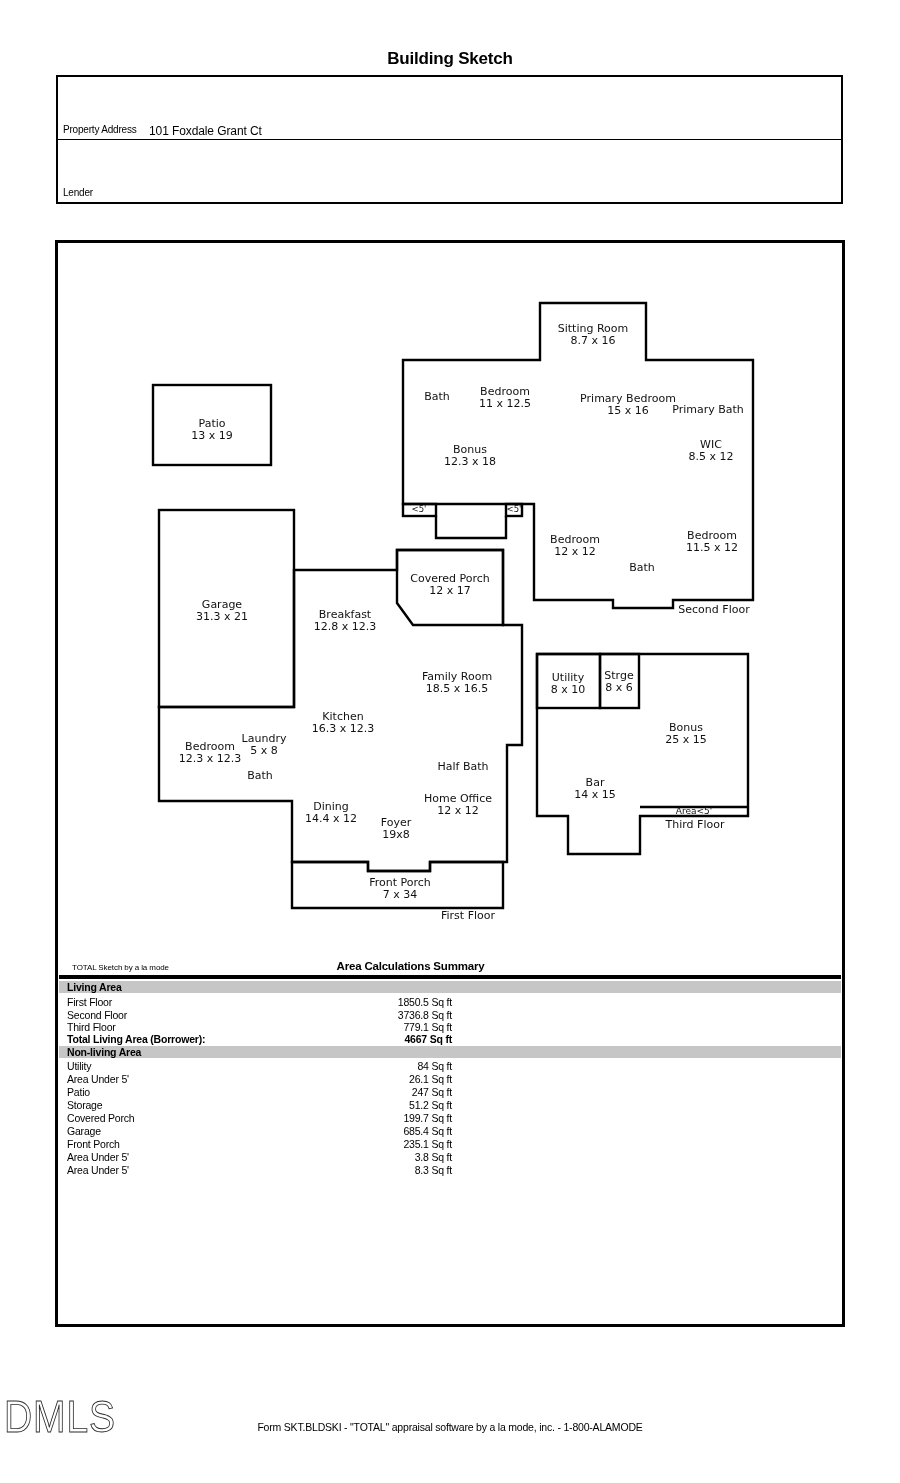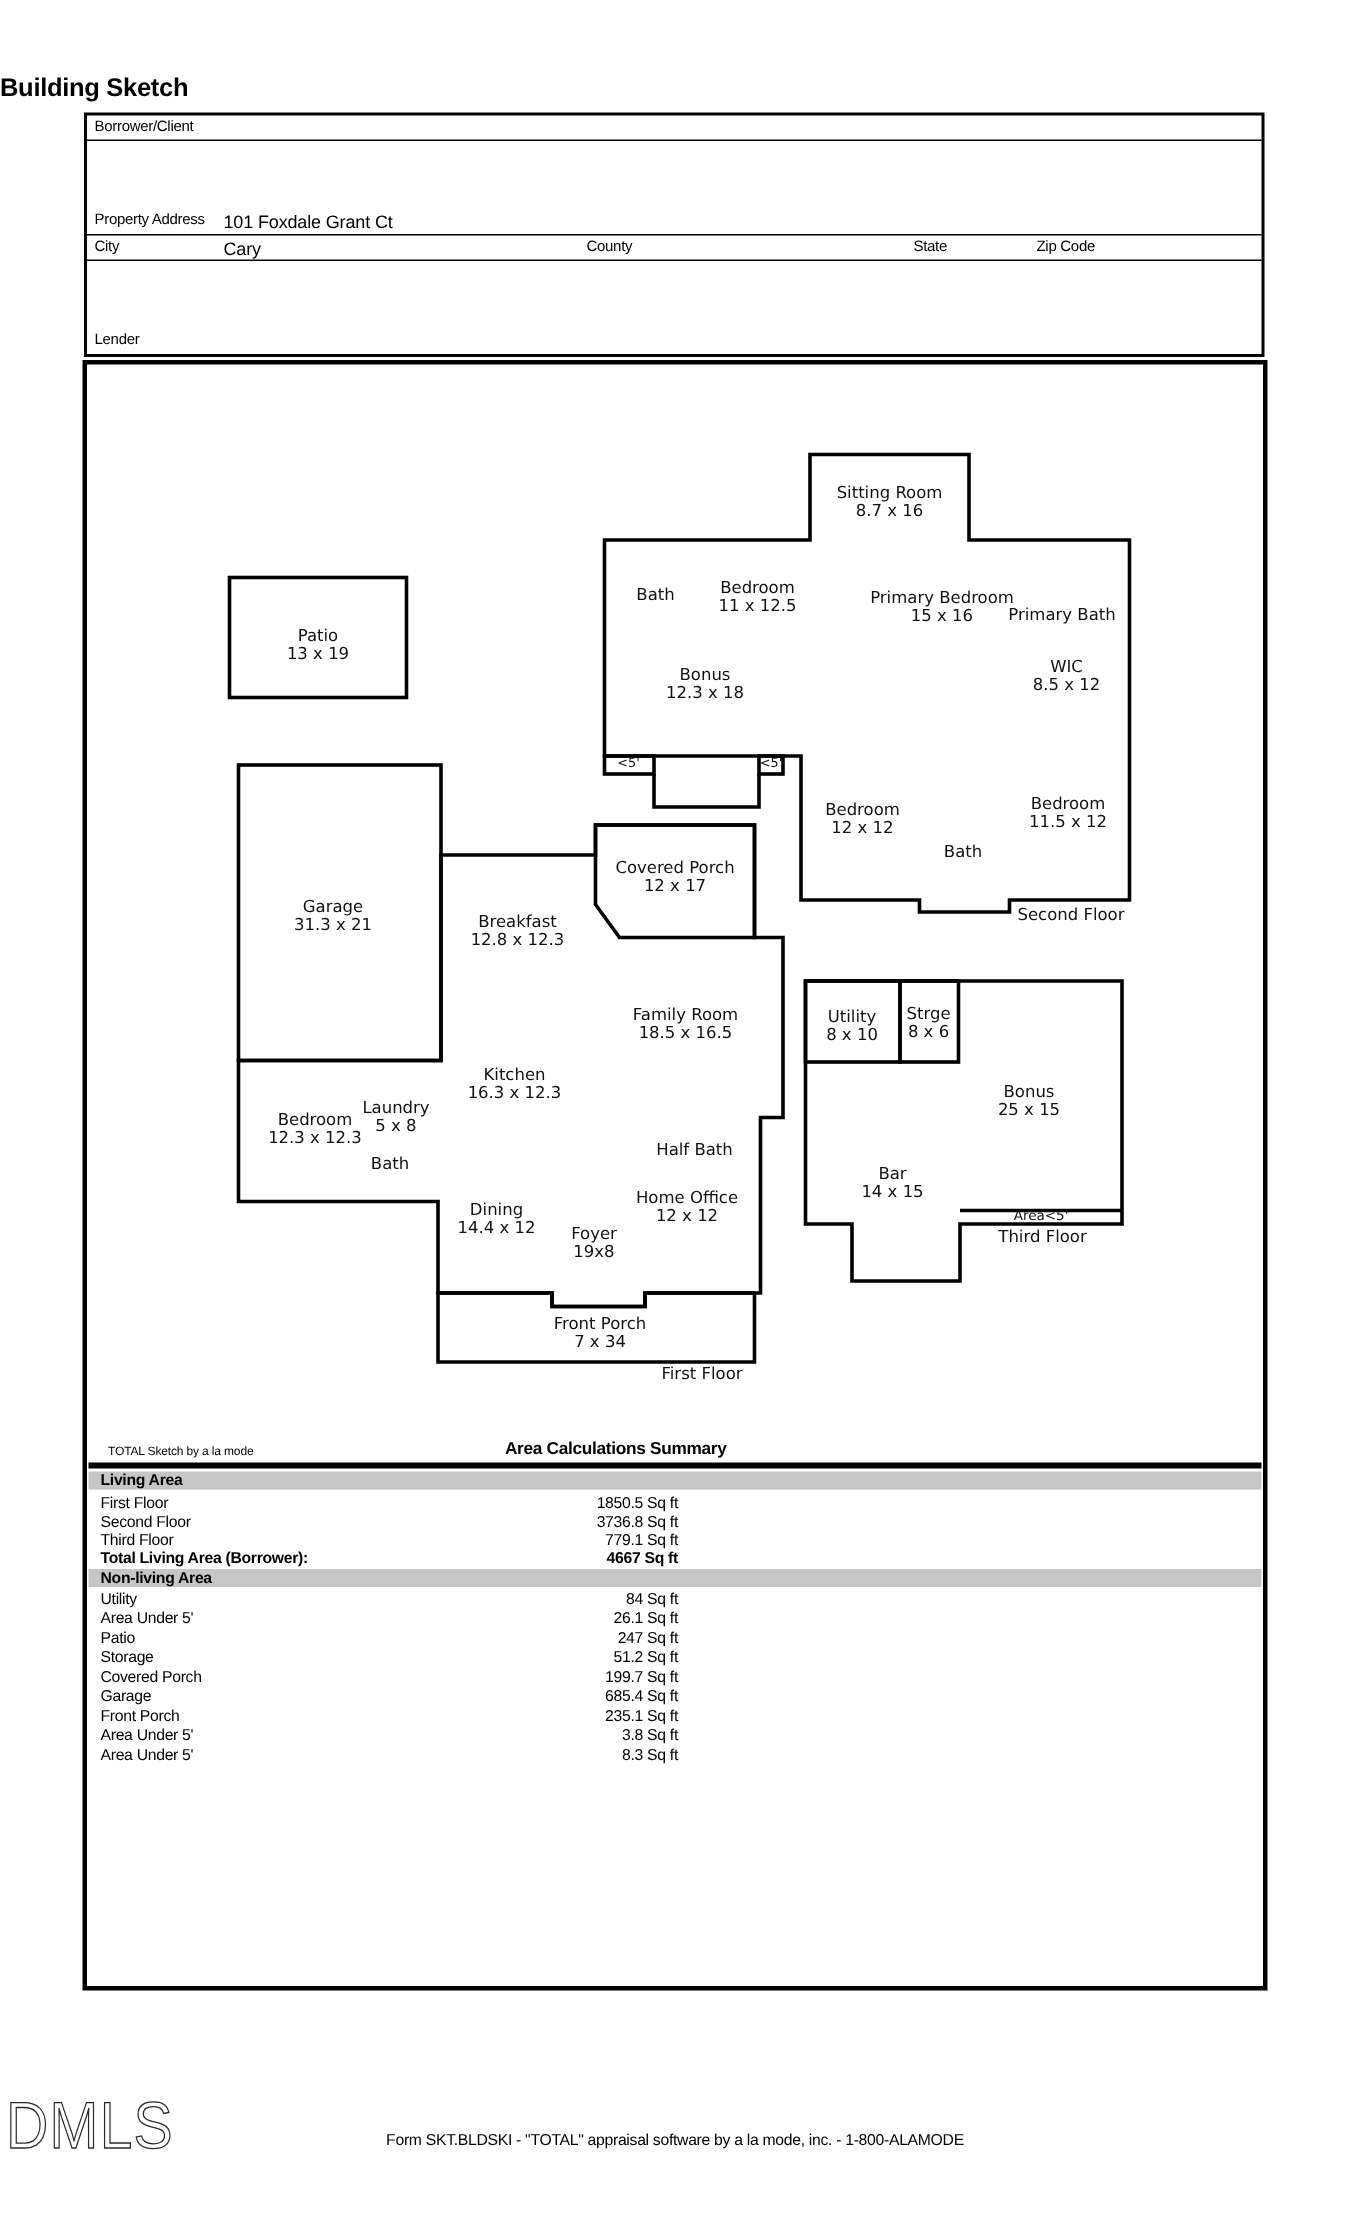--- a/index.html
+++ b/index.html
@@ -2,21 +2,21 @@
 <html><head>
 <meta charset="utf-8">
 <style>
   html,body{margin:0;padding:0;}
   body{
     width:900px;height:1483px;position:relative;background:#ffffff;
     font-family:"Liberation Sans",sans-serif;color:#000;overflow:hidden;
   }
   
   .page-title{
-    position:absolute;left:0;top:49px;width:900px;text-align:left;
+    position:absolute;left:0;top:49px;width:900px;text-align:center;
     font-size:17px;font-weight:bold;letter-spacing:-0.2px;margin:0;
   }
   .form-table{
     position:absolute;left:56px;top:75px;width:783px;border:2px solid #000;
     background:#fff;
   }
   .frow{position:relative;height:16px;border-bottom:1px solid #000;}
   .frow.h17{height:17px;margin-top:45px;}
   .frow:last-child{border-bottom:none;}
   .flbl{position:absolute;top:2px;font-size:10px;letter-spacing:-0.2px;white-space:nowrap;}
@@ -51,33 +51,23 @@
   .dmls{position:absolute;left:2px;top:1392px;z-index:3;}
   .form-line{position:absolute;left:0;top:1421px;width:900px;text-align:center;
     font-size:10.5px;letter-spacing:-0.2px;z-index:3;}
 </style>
 </head>
 <body>
 
 <h1 class="page-title">Building Sketch</h1>
 
 <div class="form-table">
-  <div class="frow">
-    <span class="flbl" style="left:5px">Borrower/Client</span>
-  </div>
   <div class="frow h17">
     <span class="flbl" style="left:5px">Property Address</span>
     <span class="fval" style="left:91px">101 Foxdale Grant Ct</span>
-  </div>
-  <div class="frow">
-    <span class="flbl" style="left:5px">City</span>
-    <span class="fval" style="left:91px">Cary</span>
-    <span class="flbl" style="left:333px">County</span>
-    <span class="flbl" style="left:551px">State</span>
-    <span class="flbl" style="left:633px">Zip Code</span>
   </div>
   <div class="frow h17">
     <span class="flbl" style="left:5px">Lender</span>
   </div>
 </div>
 
 <div class="sketch-box"></div>
 
 <svg class="plan" width="900" height="1483" viewBox="0 0 900 1483">
   <g fill="none" stroke="#000" stroke-width="2.4" stroke-linejoin="miter">

